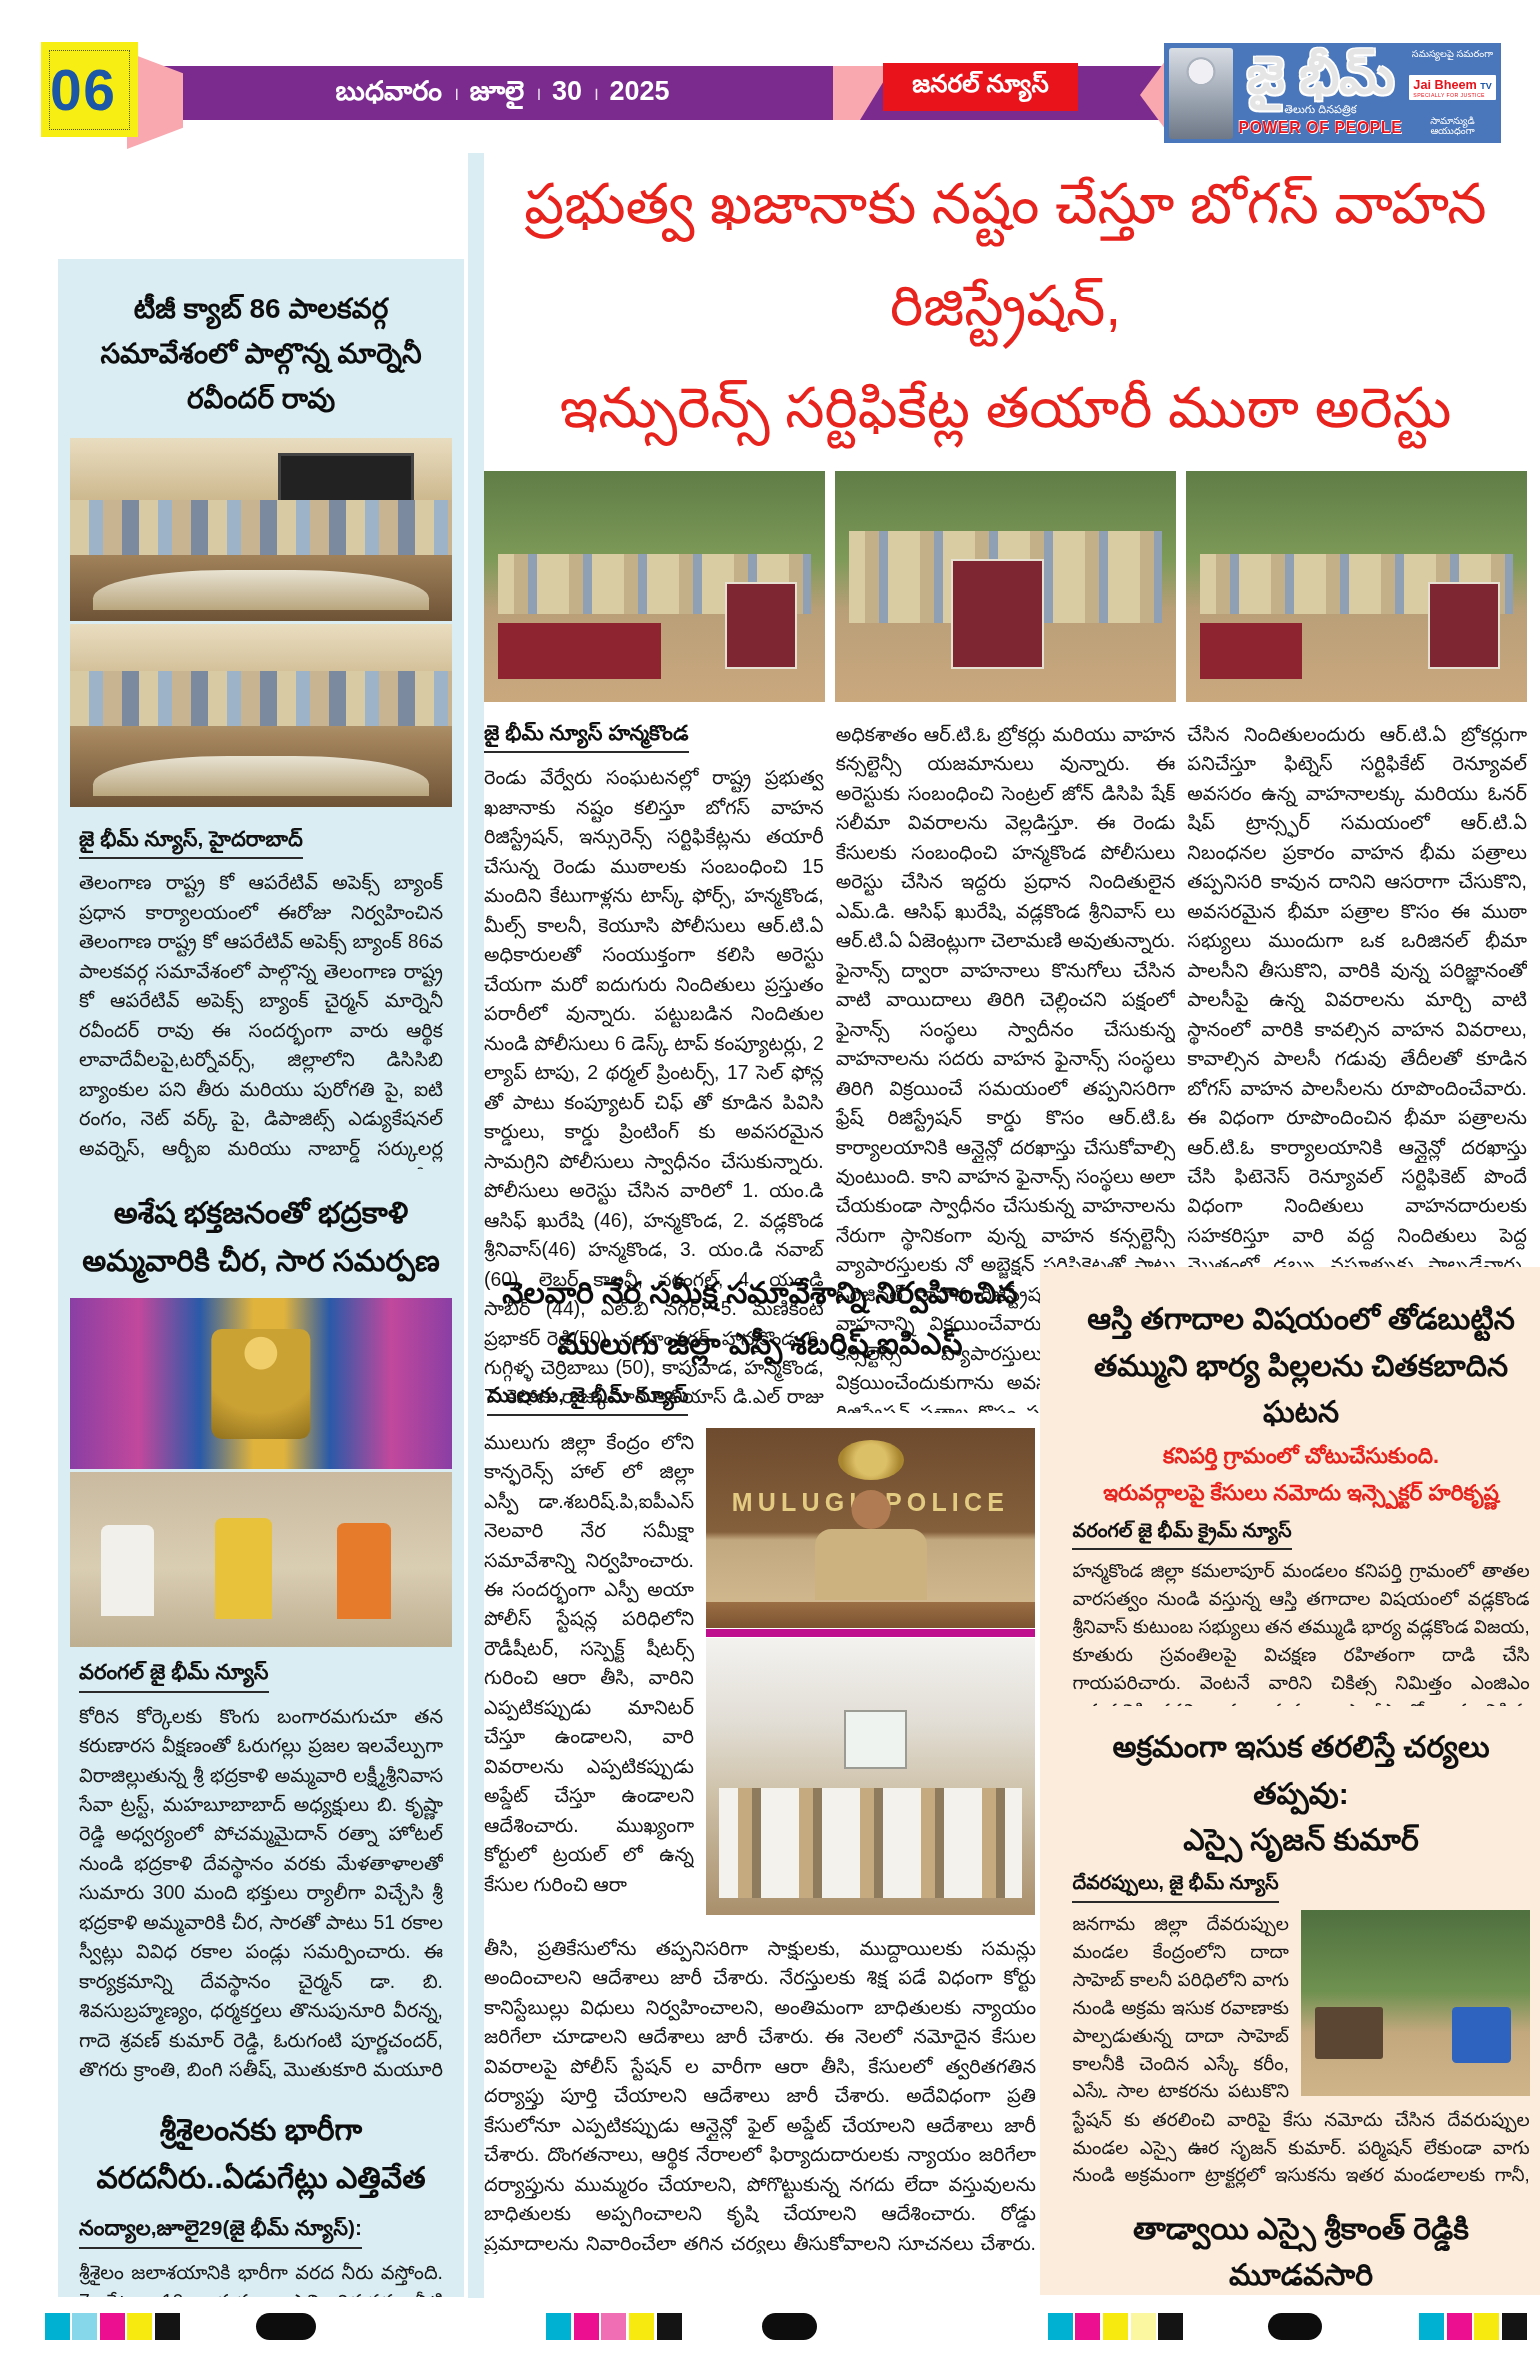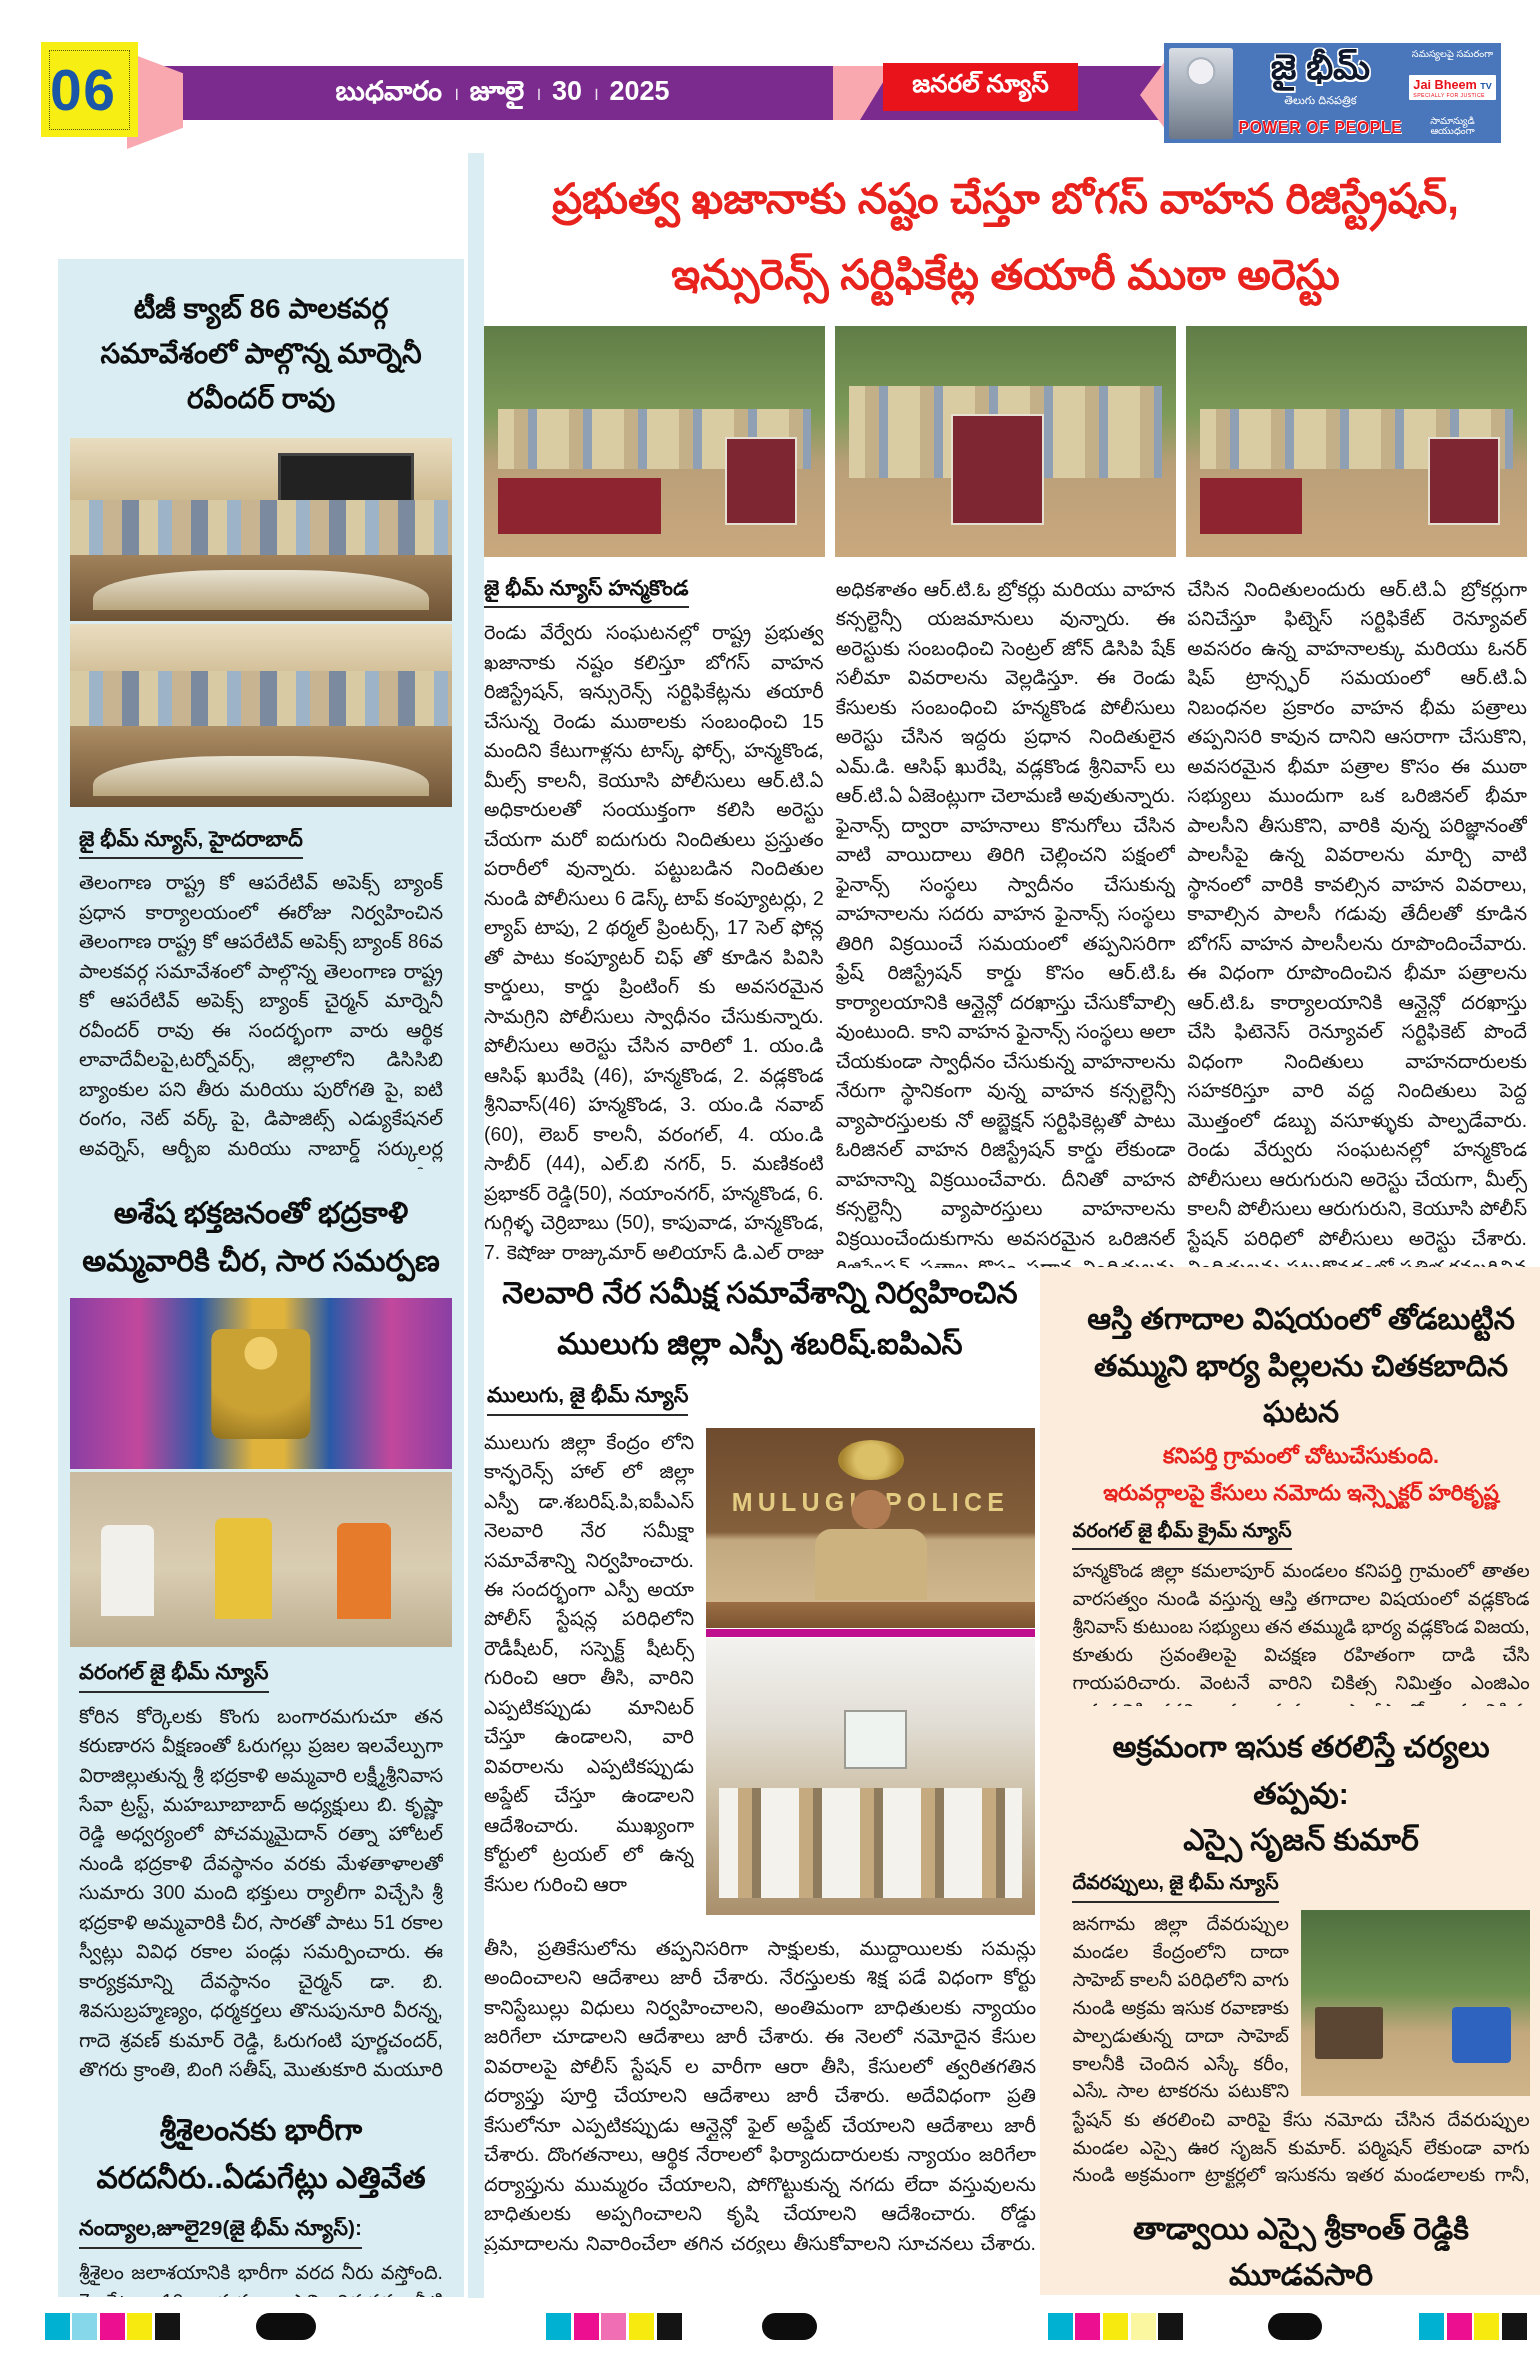--- a/index.html
+++ b/index.html
@@ -23,21 +23,21 @@
                display:flex;align-items:center;justify-content:center;color:#fff;font-weight:bold;font-size:24.6px}
   .pink-arrow{left:1140px;top:49px;width:34px;height:92px;background:#f9a8b0;z-index:2;
               clip-path:polygon(100% 0,0 50%,100% 100%)}
   .masthead{left:1164px;top:43px;width:337px;height:100px;background:#4a77bb;z-index:3;
             display:flex;align-items:stretch;padding:4.5px;box-sizing:border-box}
   .avatar{width:64px;height:100%;background:
           radial-gradient(circle at 50% 26%, #f0f0f4 0 12px, #aab2bd 12.7px 14px, transparent 15px),
           linear-gradient(180deg,#d9dde4 0%,#96a0ad 60%,#6e7886 100%);
           border-radius:3px;flex:0 0 auto}
   .mast-center{flex:1;display:flex;flex-direction:column;align-items:center;justify-content:space-between;padding:1.5px 3px}
-  .mast-title{color:#0f172a;font-size:35px;font-weight:bold;line-height:1;
+  .mast-title{color:#e5e5e5;font-size:52px;font-weight:bold;line-height:1;
               text-shadow:1.5px 1.5px 0 #fff,-1.5px -1.5px 0 #fff,1.5px -1.5px 0 #fff,-1.5px 1.5px 0 #fff}
   .mast-sub{color:#fff;font-size:11.2px}
   .mast-power{color:#e8131b;font-weight:bold;font-size:15.7px;letter-spacing:0.7px;
               text-shadow:0.7px 0.7px 0 #fff,-0.7px -0.7px 0 #fff}
   .mast-right{width:88px;display:flex;flex-direction:column;align-items:center;justify-content:space-between;padding:1.5px 0}
   .mast-tag{color:#fff;font-size:9.7px;text-align:center;line-height:1.1}
   .tv-box{background:#fff;border-radius:1px;padding:2.2px 4.5px;text-align:left}
   .tv-name{color:#e8131b;font-weight:bold;font-size:12.7px;line-height:1}
   .tv-suffix{color:#1b57a6;font-weight:bold;font-size:9px}
   .tv-tag{font-size:5.2px;color:#e8131b;letter-spacing:0.4px}
@@ -80,21 +80,21 @@
   .ph-conf .chairs{position:absolute;left:4%;right:4%;bottom:6%;height:40%;
                    background:repeating-linear-gradient(90deg,#f4f2ec 0 19.4px,#c6aa7f 19.4px 33px,#8e7a5c 33px 42px,#f4f2ec 42px 61px)}
   .ph-tractor{background:linear-gradient(180deg,#4f703f 0%,#6f9150 44%,#c3a87e 66%,#d0b489 100%)}
   .ph-tractor .tr{position:absolute;right:8%;bottom:18%;width:26%;height:30%;background:#2f63c0;border-radius:4.5px}
   .ph-tractor .wag{position:absolute;left:6%;bottom:20%;width:30%;height:28%;background:#5a4632;border-radius:3px}
   .ph-award{background:linear-gradient(180deg,#6e4b2e 0%,#8a653f 48%,#c2a87f 52%,#d6bd92 100%)}
   
   .left-panel{left:58px;top:259px;width:406px;height:2038px;background:#d9edf2;overflow:hidden}
   .mid-strip{left:468px;top:153px;width:16.4px;height:2145px;background:#d9edf2}
   .main-sec{left:484px;top:153px;width:1043px}
-  .main-head{font-size:42px;line-height:1.82;color:#e8221c;font-weight:bold;text-align:center;margin:8px}
+  .main-head{font-size:56px;line-height:1.82;color:#e8221c;font-weight:normal;text-align:center;margin:0}
   .photo-row{display:flex;gap:10.4px;margin-top:12px}
   .photo-row .ph{flex:1;height:231px}
   .cols{display:flex;gap:12px;margin-top:18px}
   .col{width:340px;height:693px;overflow:hidden}
   .mulugu{left:484px;top:1267px;width:552px}
   .right-panel{left:1040px;top:1267px;width:522px;height:1028px;background:#fcecdc;overflow:hidden;
                padding:16px;box-sizing:border-box}
   .r-art{padding:13.4px 16.4px 4.5px 16.4px}
   .r-head{font-size:30px;line-height:1.55;font-weight:bold;text-align:center;margin:0;color:#101010}
   .r-sub{font-size:21.6px;line-height:1.5;font-weight:bold;text-align:center;color:#e8221c;margin:4.5px 0 0 0}

